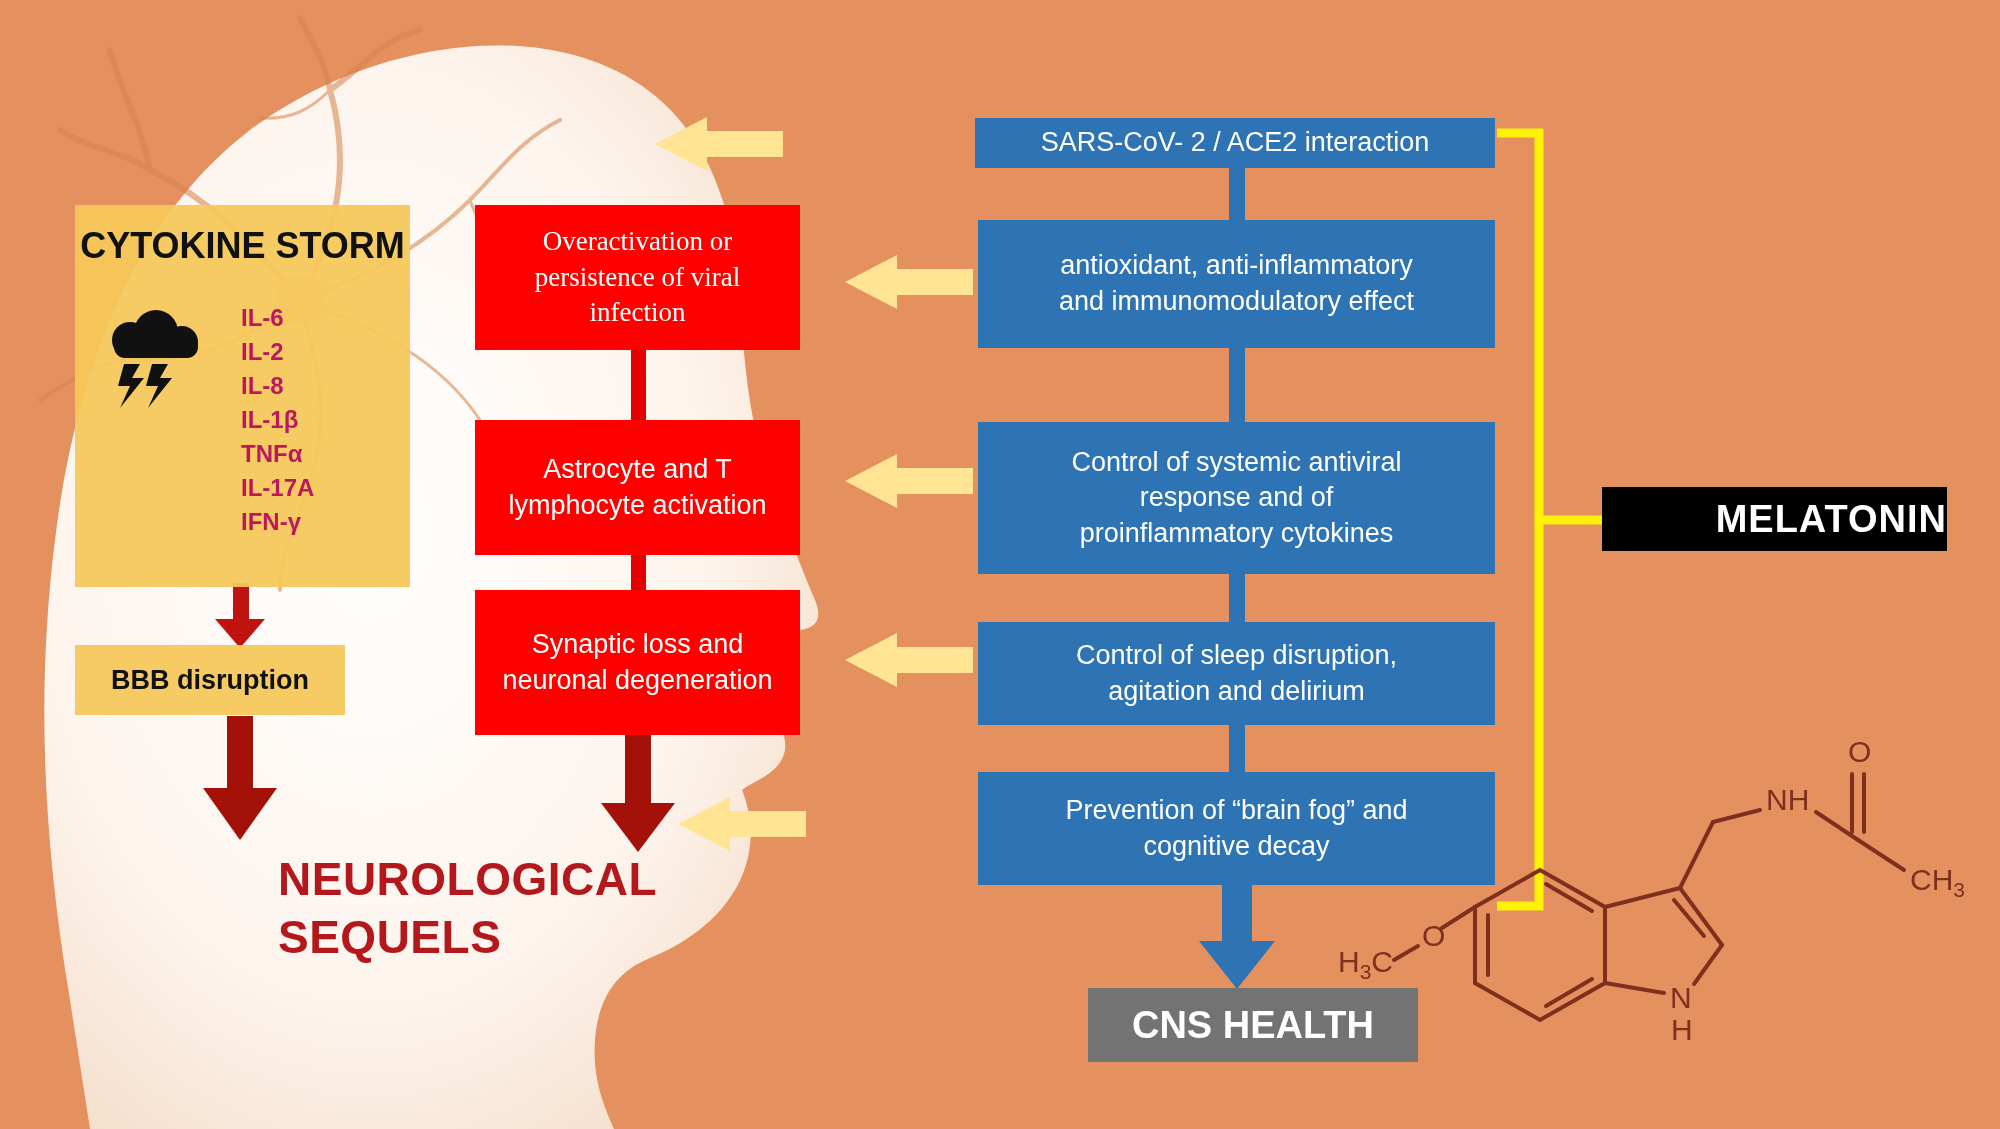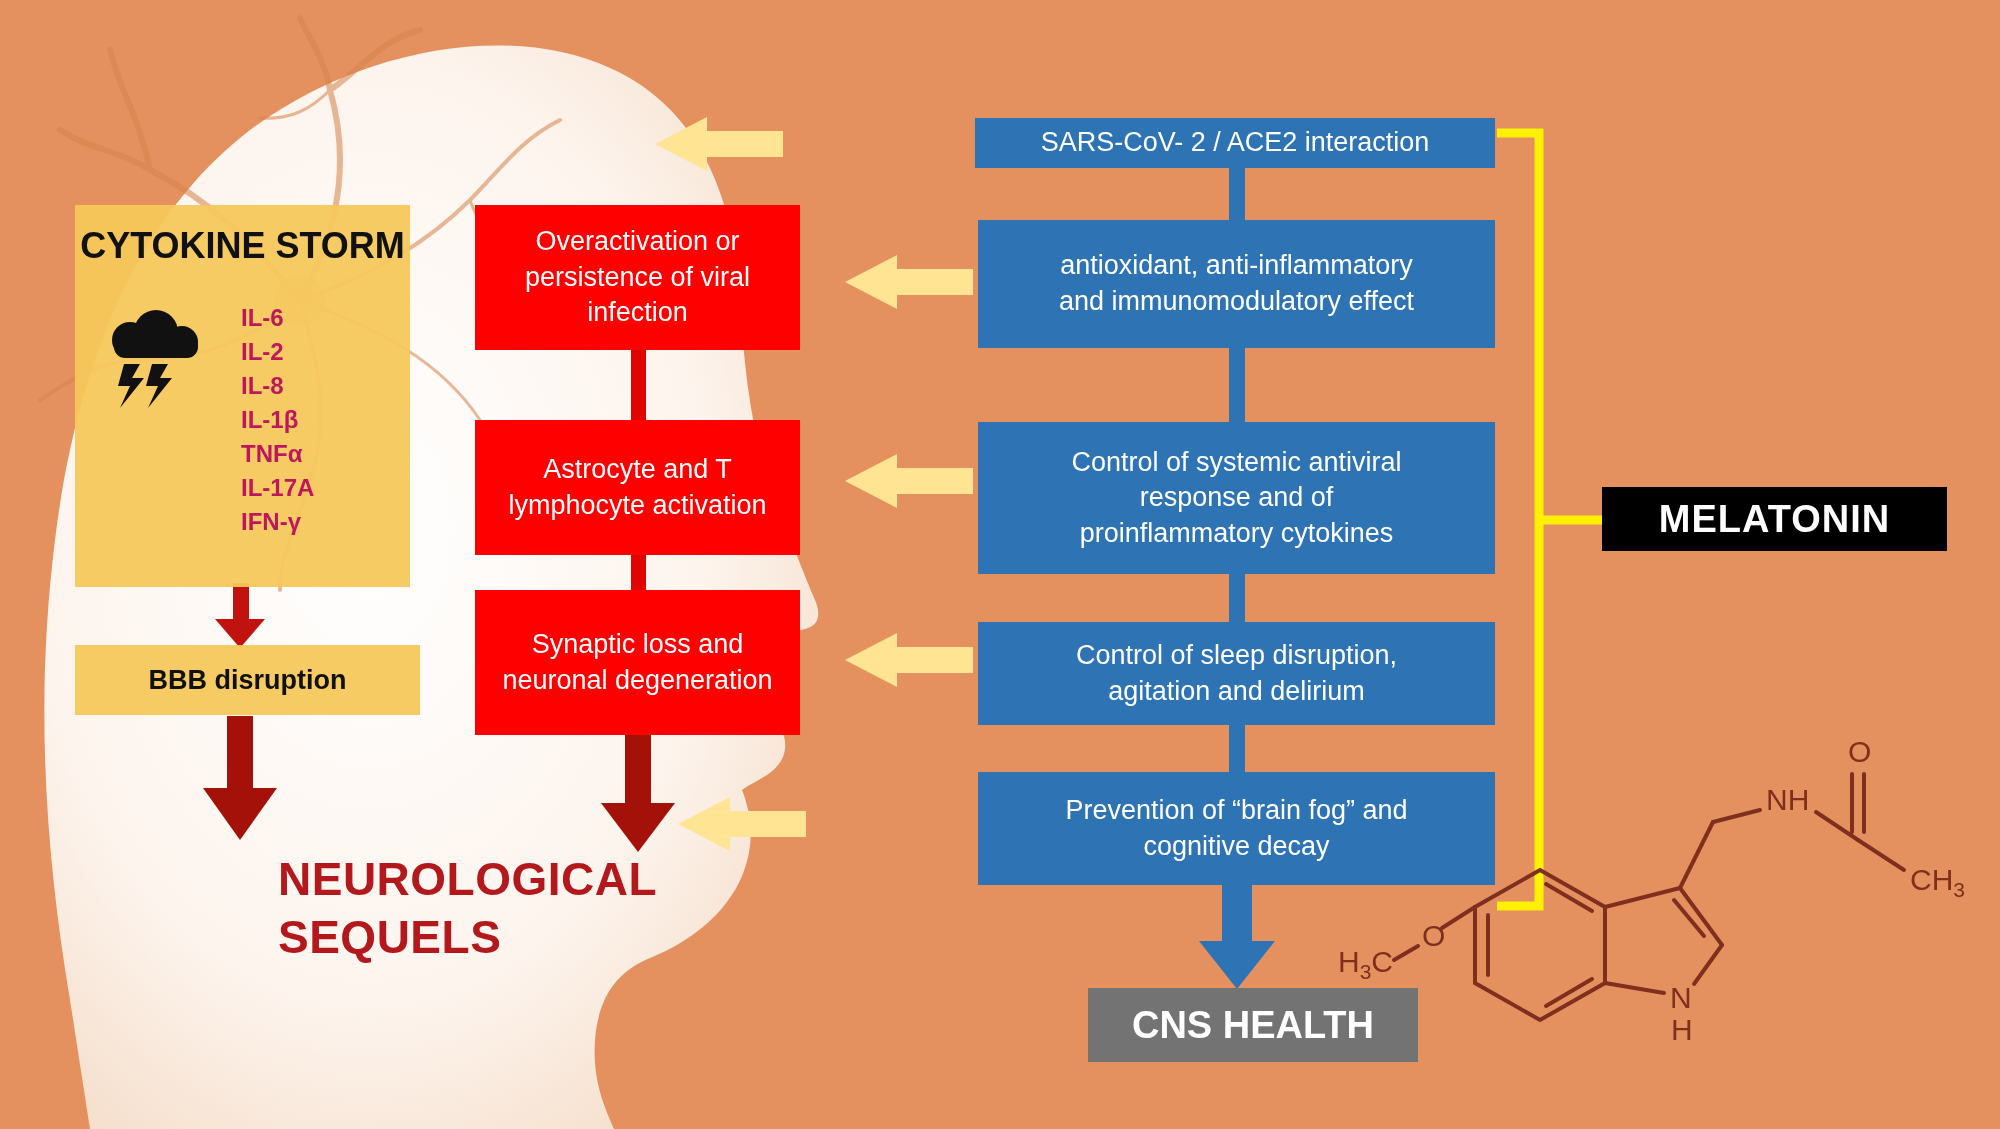--- a/index.html
+++ b/index.html
@@ -131,30 +131,30 @@
       <div>IL-6</div>
       <div>IL-2</div>
       <div>IL-8</div>
       <div>IL-1β</div>
       <div>TNFα</div>
       <div>IL-17A</div>
       <div>IFN-γ</div>
     </div>
   </div>
 
-  <div class="box yellowbox" style="left:75px;top:645px;width:345px;height:70px;">
+  <div class="box yellowbox" style="left:75px;top:645px;width:270px;height:70px;">
     <span class="bbb-label">BBB disruption</span>
   </div>
 
   <div class="sequels">
     <div>NEUROLOGICAL</div>
     <div>SEQUELS</div>
   </div>
 
-  <div class="box redbox" style="left:475px;top:205px;width:325px;height:145px;">
+  <div class="box redbox" style="left:475px;top:205px;width:325px;height:145px;font-family:Liberation Serif, serif;">
     <span>Overactivation or persistence of  viral infection</span>
   </div>
   <div class="box redbox" style="left:475px;top:420px;width:325px;height:135px;">
     <span>Astrocyte and T lymphocyte activation</span>
   </div>
   <div class="box redbox" style="left:475px;top:590px;width:325px;height:145px;">
     <span>Synaptic loss and neuronal degeneration</span>
   </div>
 
   <div class="box bluebox" style="left:975px;top:118px;width:520px;height:50px;padding:8px 10px;">
@@ -170,21 +170,21 @@
     <span>Control of sleep disruption, agitation and delirium</span>
   </div>
   <div class="box bluebox" style="left:978px;top:772px;width:517px;height:113px;">
     <span>Prevention of “brain fog” and cognitive decay</span>
   </div>
 
   <div class="box cns" style="left:1088px;top:988px;width:330px;height:74px;">
     <span>CNS HEALTH</span>
   </div>
 
-  <div class="box mel" style="left:1602px;top:487px;width:345px;height:64px;">
+  <div class="box mel" style="left:1602px;top:487px;width:345px;height:64px;justify-content:flex-end;">
     <span>MELATONIN</span>
   </div>
 
   <svg class="abs molecule" style="left:1330px;top:700px" width="660" height="420" viewBox="0 0 660 420">
     <g stroke="#7E2F1E" stroke-width="4" fill="none" stroke-linecap="round">
 
       <polygon points="210,170 275,207 275,283 210,320 145,283 145,207" fill="none"></polygon>
       <line x1="216" y1="184" x2="262" y2="211"></line>
       <line x1="262" y1="279" x2="216" y2="306"></line>
       <line x1="158" y1="275" x2="158" y2="215"></line>

